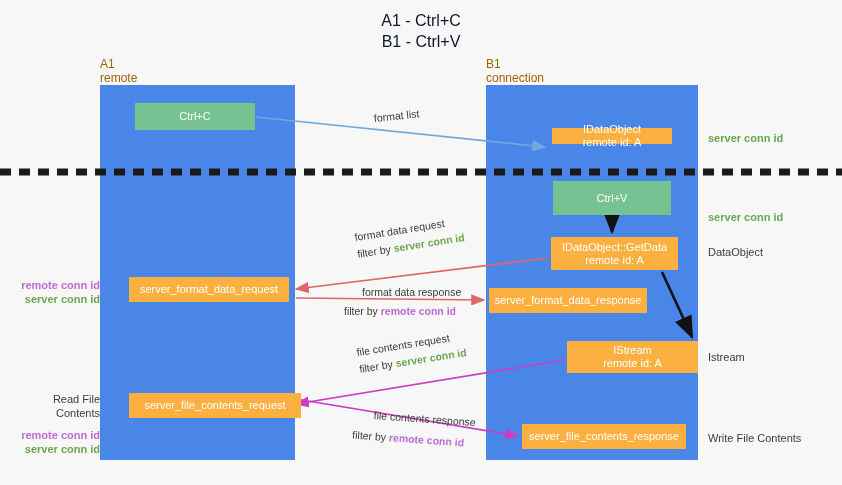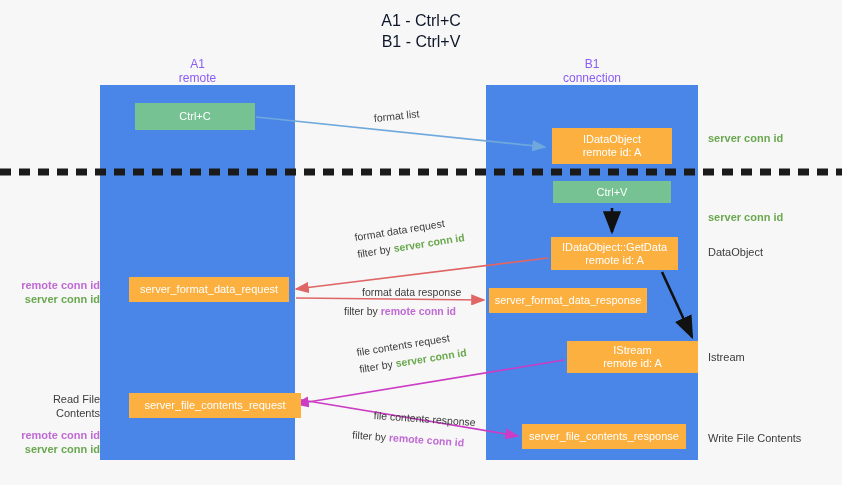--- a/index.html
+++ b/index.html
@@ -19,40 +19,40 @@
     text-align:center;font-size:16px;line-height:21px;color:#0f172a;
   }
 
   .lane{
     position:absolute;background:#4a86e8;
   }
   .lane-a{left:100px;top:85px;width:195px;height:375px;}
   .lane-b{left:486px;top:85px;width:212px;height:375px;}
 
   .lane-head{
-    position:absolute;text-align:center;font-size:12px;line-height:14px;color:#8b5cf6;
+    position:absolute;font-size:12px;line-height:14px;color:#a16207;
   }
   .lane-head-a{left:100px;top:57px;width:195px;}
   .lane-head-b{left:486px;top:57px;width:212px;}
   .lane-head .l1{display:block;}
   .lane-head .l2{display:block;}
 
   .node{
     position:absolute;
     display:flex;flex-direction:column;align-items:center;justify-content:center;
     color:#ffffff;font-size:11px;line-height:13px;text-align:center;
     box-sizing:border-box;
   }
   .node .sub{display:block;}
   .green{background:#76c293;}
   .orange{background:#fbb040;}
 
   .n-ctrlc{left:135px;top:103px;width:120px;height:27px;text-align:center;}
-  .n-idataobject{left:552px;top:128px;width:120px;height:36px;}
-  .n-ctrlv{left:553px;top:181px;width:118px;height:22px;text-align:center;}
+  .n-idataobject{left:552px;top:128px;width:120px;height:16px;}
+  .n-ctrlv{left:553px;top:181px;width:118px;height:34px;text-align:center;}
   .n-getdata{left:551px;top:237px;width:127px;height:33px;justify-content:center;}
   .n-fmt-req{left:129px;top:277px;width:160px;height:25px;}
   .n-fmt-resp{left:489px;top:288px;width:158px;height:25px;}
   .n-istream{left:567px;top:341px;width:131px;height:32px;}
   .n-file-req{left:129px;top:393px;width:172px;height:25px;}
   .n-file-resp{left:522px;top:424px;width:164px;height:25px;}
 
   .side{
     position:absolute;font-size:11px;line-height:14px;
   }

